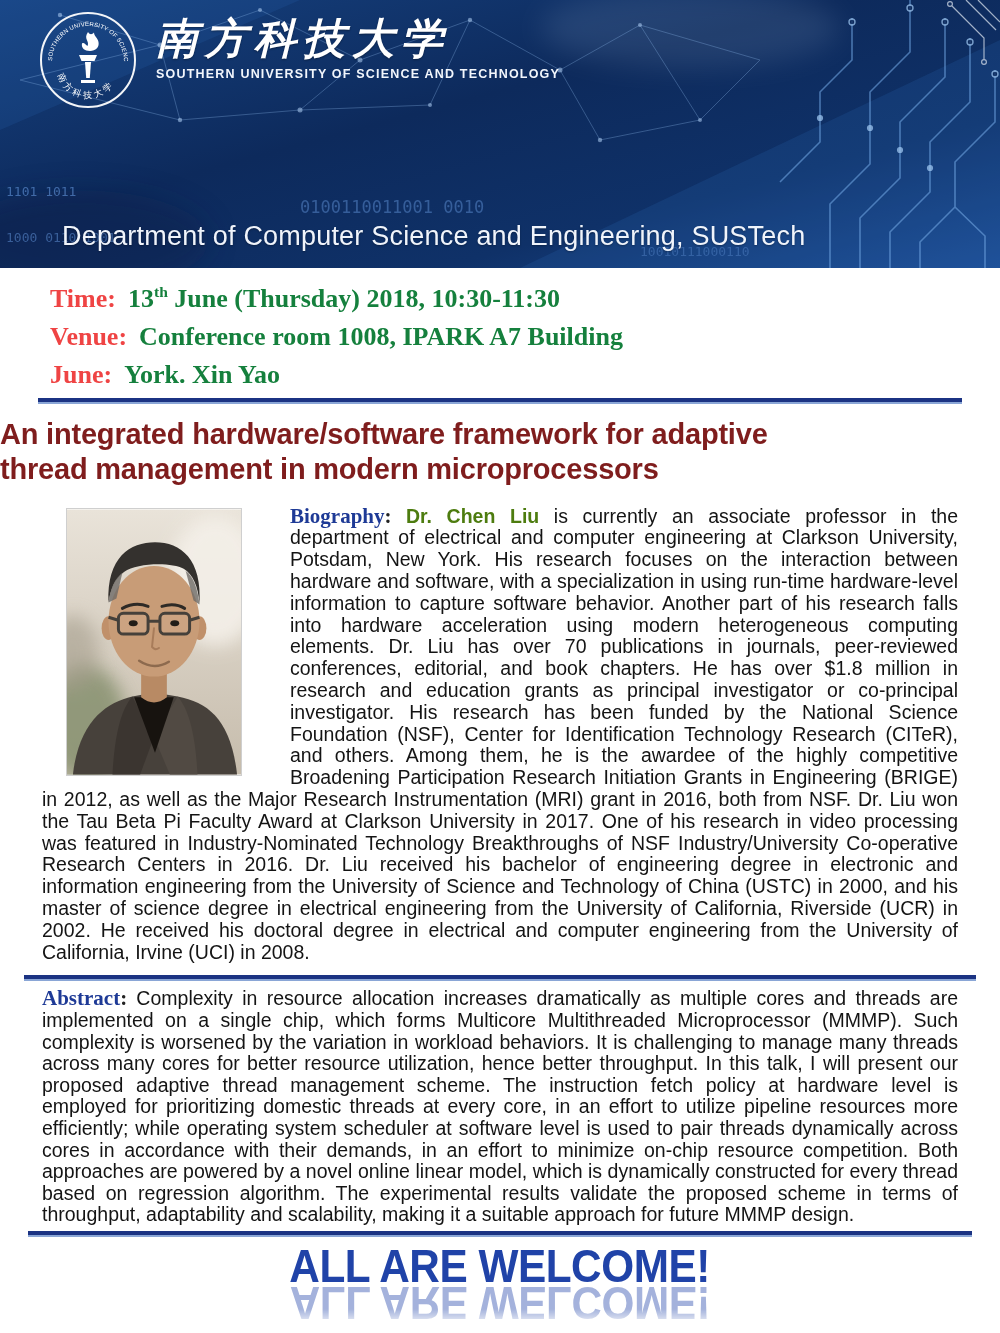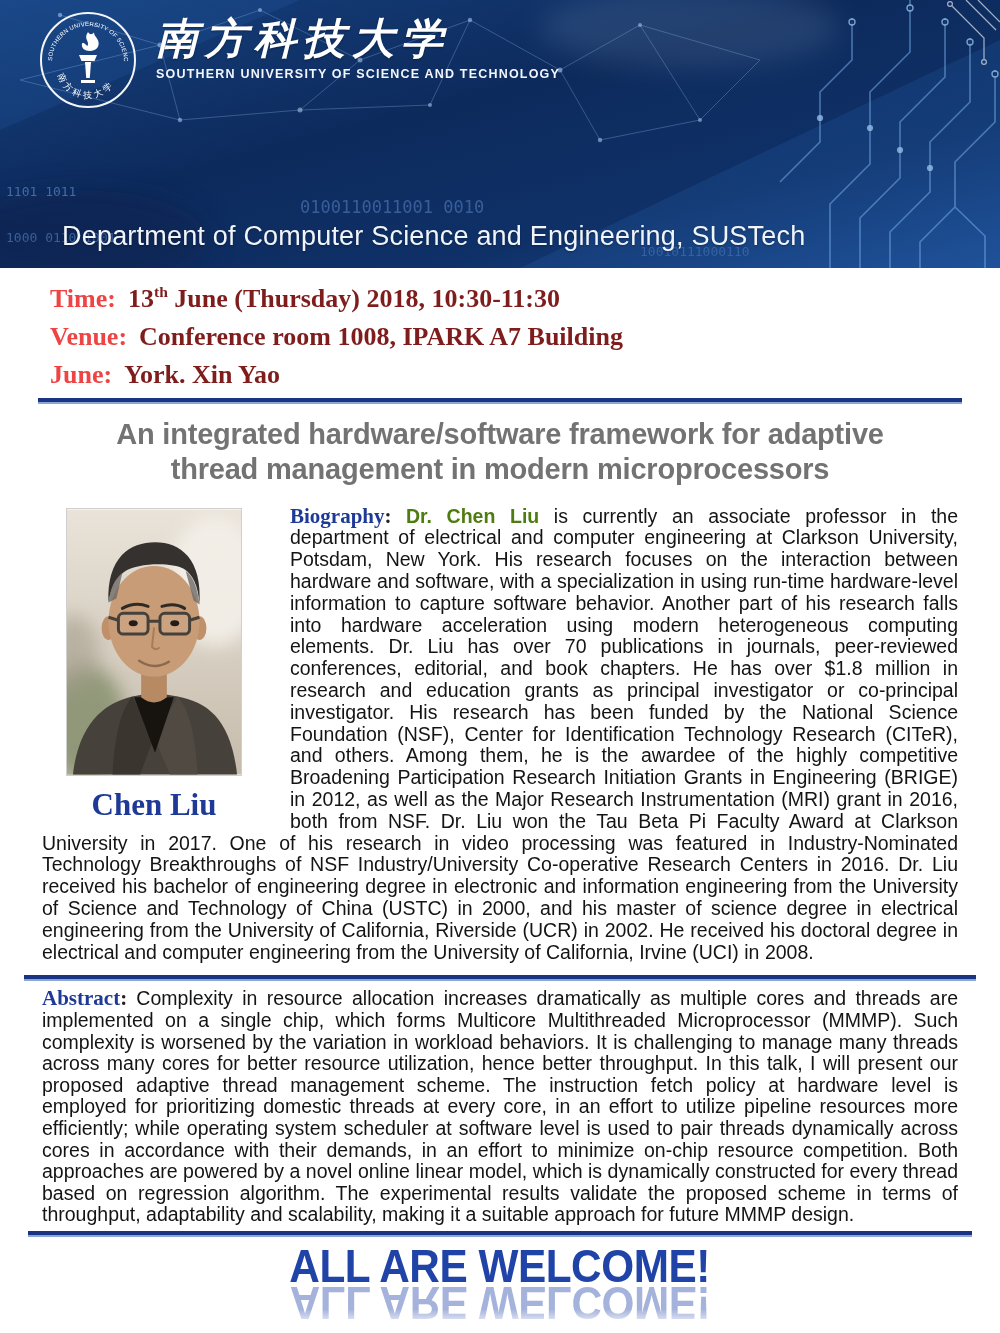--- a/index.html
+++ b/index.html
@@ -33,31 +33,31 @@
   }
   .dept-line {
     position:absolute; left:62px; top:221px; font-size:27px; font-weight:400;
     color:#f0f4fb; letter-spacing:.2px; text-shadow:0 1px 2px rgba(0,0,0,.3);
   }
 
   
   .meta { padding:9px 0 0 50px; }
   .meta-row { font-family:"Liberation Serif", serif; font-weight:700; font-size:26px; line-height:30px; margin-bottom:8px; }
   .meta-label { color:#ef4444; margin-right:12px; }
-  .meta-value { color:#7f1d1d; }
+  .meta-value { color:#15803d; }
   .meta-value sup { font-size:60%; vertical-align:super; }
 
   .rule { height:6px; background:#1b3383; border-bottom:2px solid #8aa6d6; }
   .rule-1 { margin:4px 38px 0; }
   .rule-2 { margin:12px 24px 0; clear:both; }
   .rule-3 { margin:5px 28px 0; }
 
   
   .talk-title {
-    margin:13px auto 16px; text-align:center; color:#737373;
+    margin:13px auto 16px; color:#7f1d1d;
     font-weight:700; font-size:29px; line-height:35px; letter-spacing:-.2px;
   }
   .talk-title span { display:block; }
 
   
   .content { margin:19px 42px 0; }
   .speaker-card { float:left; width:224px; margin-right:24px; }
   .photo-frame { width:176px; height:268px; margin:2px auto 0; border:1px solid #cfcfcf; overflow:hidden; }
   .photo-frame svg { display:block; width:100%; height:100%; }
   .speaker-label, .speaker-name {
@@ -262,21 +262,20 @@
             <path d="M124,112 L134,109" fill="none"></path>
           </g>
 
           <ellipse cx="67" cy="115" rx="4.5" ry="3" fill="#221d18"></ellipse>
           <ellipse cx="109" cy="115" rx="4.5" ry="3" fill="#221d18"></ellipse>
 
           <path d="M88,120 L86,139 q3,4 7,1" stroke="#a87c5a" stroke-width="2" fill="none" stroke-linecap="round"></path>
           <path d="M73,153 q15,10 30,1" stroke="#8d6a4e" stroke-width="2.6" fill="none" stroke-linecap="round"></path>
         </svg>
       </div>
-      <div class="speaker-name">Chen Liu</div>
     </div>
     <p class="body-text"><span class="sec-label">Biography</span><span class="sec-colon">: </span><span class="bold-name">Dr. Chen Liu</span><span> is currently an associate professor in the department of electrical and computer engineering at Clarkson University, Potsdam, New York. His research focuses on the interaction between hardware and software, with a specialization in using run-time hardware-level information to capture software behavior. Another part of his research falls into hardware acceleration using modern heterogeneous computing elements. Dr. Liu has over 70 publications in journals, peer-reviewed conferences, editorial, and book chapters. He has over $1.8 million in research and education grants as principal investigator or co-principal investigator. His research has been funded by the National Science Foundation (NSF), Center for Identification Technology Research (CITeR), and others. Among them, he is the awardee of the highly competitive Broadening Participation Research Initiation Grants in Engineering (BRIGE) in 2012, as well as the Major Research Instrumentation (MRI) grant in 2016, both from NSF. Dr. Liu won the Tau Beta Pi Faculty Award at Clarkson University in 2017. One of his research in video processing was featured in Industry-Nominated Technology Breakthroughs of NSF Industry/University Co-operative Research Centers in 2016. Dr. Liu received his bachelor of engineering degree in electronic and information engineering from the University of Science and Technology of China (USTC) in 2000, and his master of science degree in electrical engineering from the University of California, Riverside (UCR) in 2002. He received his doctoral degree in electrical and computer engineering from the University of California, Irvine (UCI) in 2008.</span></p>
   </section>
 
   <div class="rule rule-2"></div>
 
   <section class="abstract-block">
     <p class="body-text"><span class="sec-label">Abstract</span><span class="sec-colon">: </span><span>Complexity in resource allocation increases dramatically as multiple cores and threads are implemented on a single chip, which forms Multicore Multithreaded Microprocessor (MMMP). Such complexity is worsened by the variation in workload behaviors. It is challenging to manage many threads across many cores for better resource utilization, hence better throughput. In this talk, I will present our proposed adaptive thread management scheme. The instruction fetch policy at hardware level is employed for prioritizing domestic threads at every core, in an effort to utilize pipeline resources more efficiently; while operating system scheduler at software level is used to pair threads dynamically across cores in accordance with their demands, in an effort to minimize on-chip resource competition. Both approaches are powered by a novel online linear model, which is dynamically constructed for every thread based on regression algorithm. The experimental results validate the proposed scheme in terms of throughput, adaptability and scalability, making it a suitable approach for future MMMP design.</span></p>
   </section>
 

